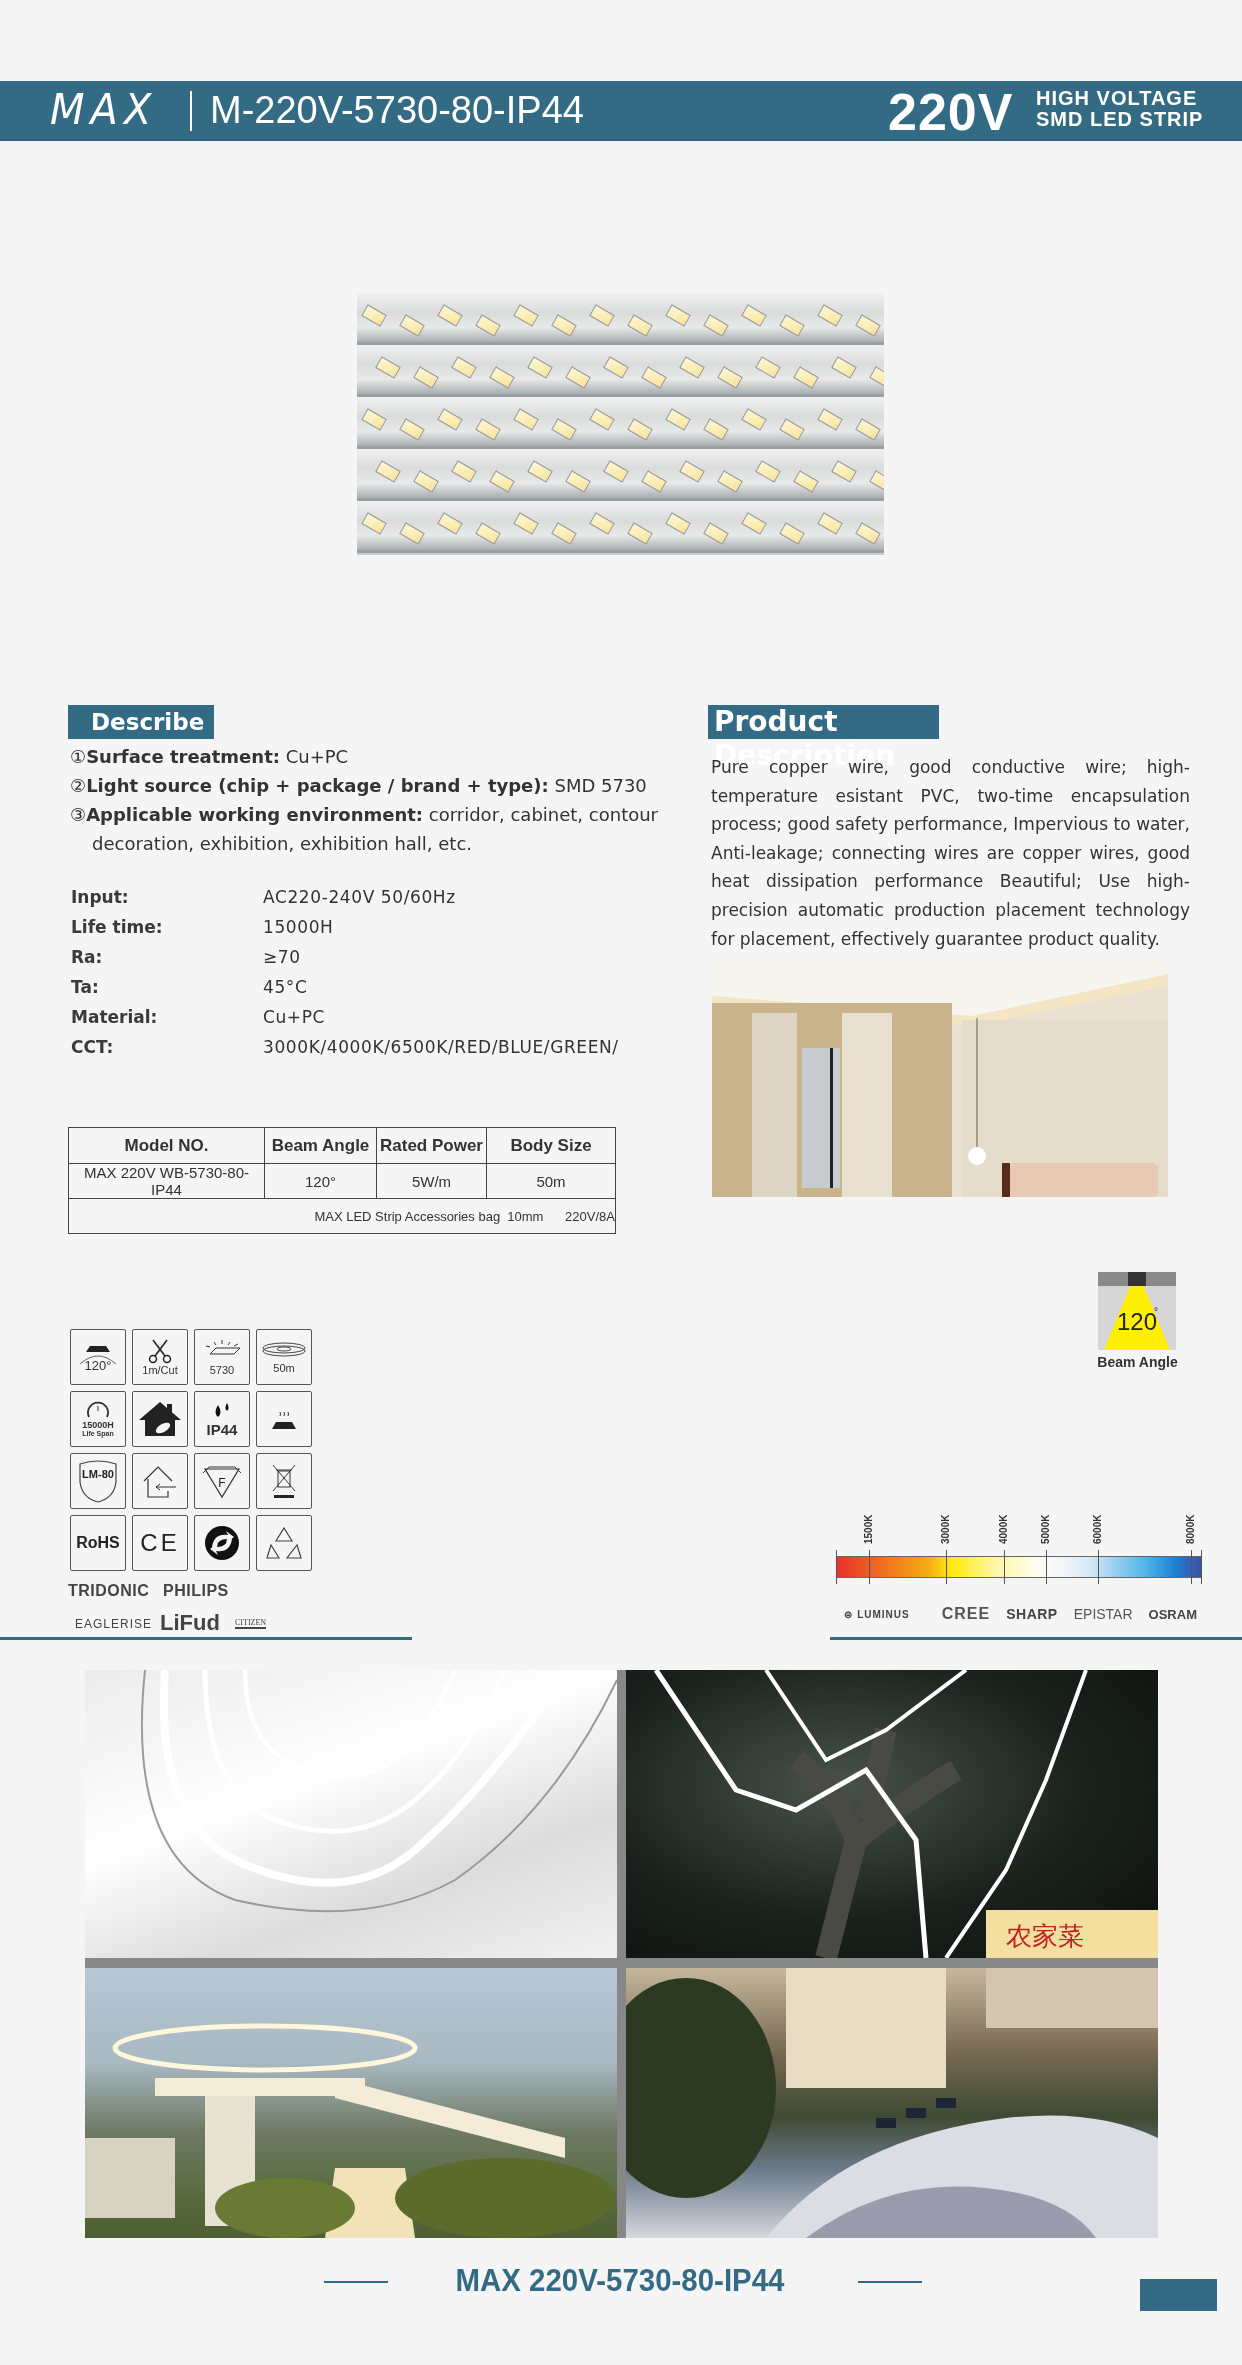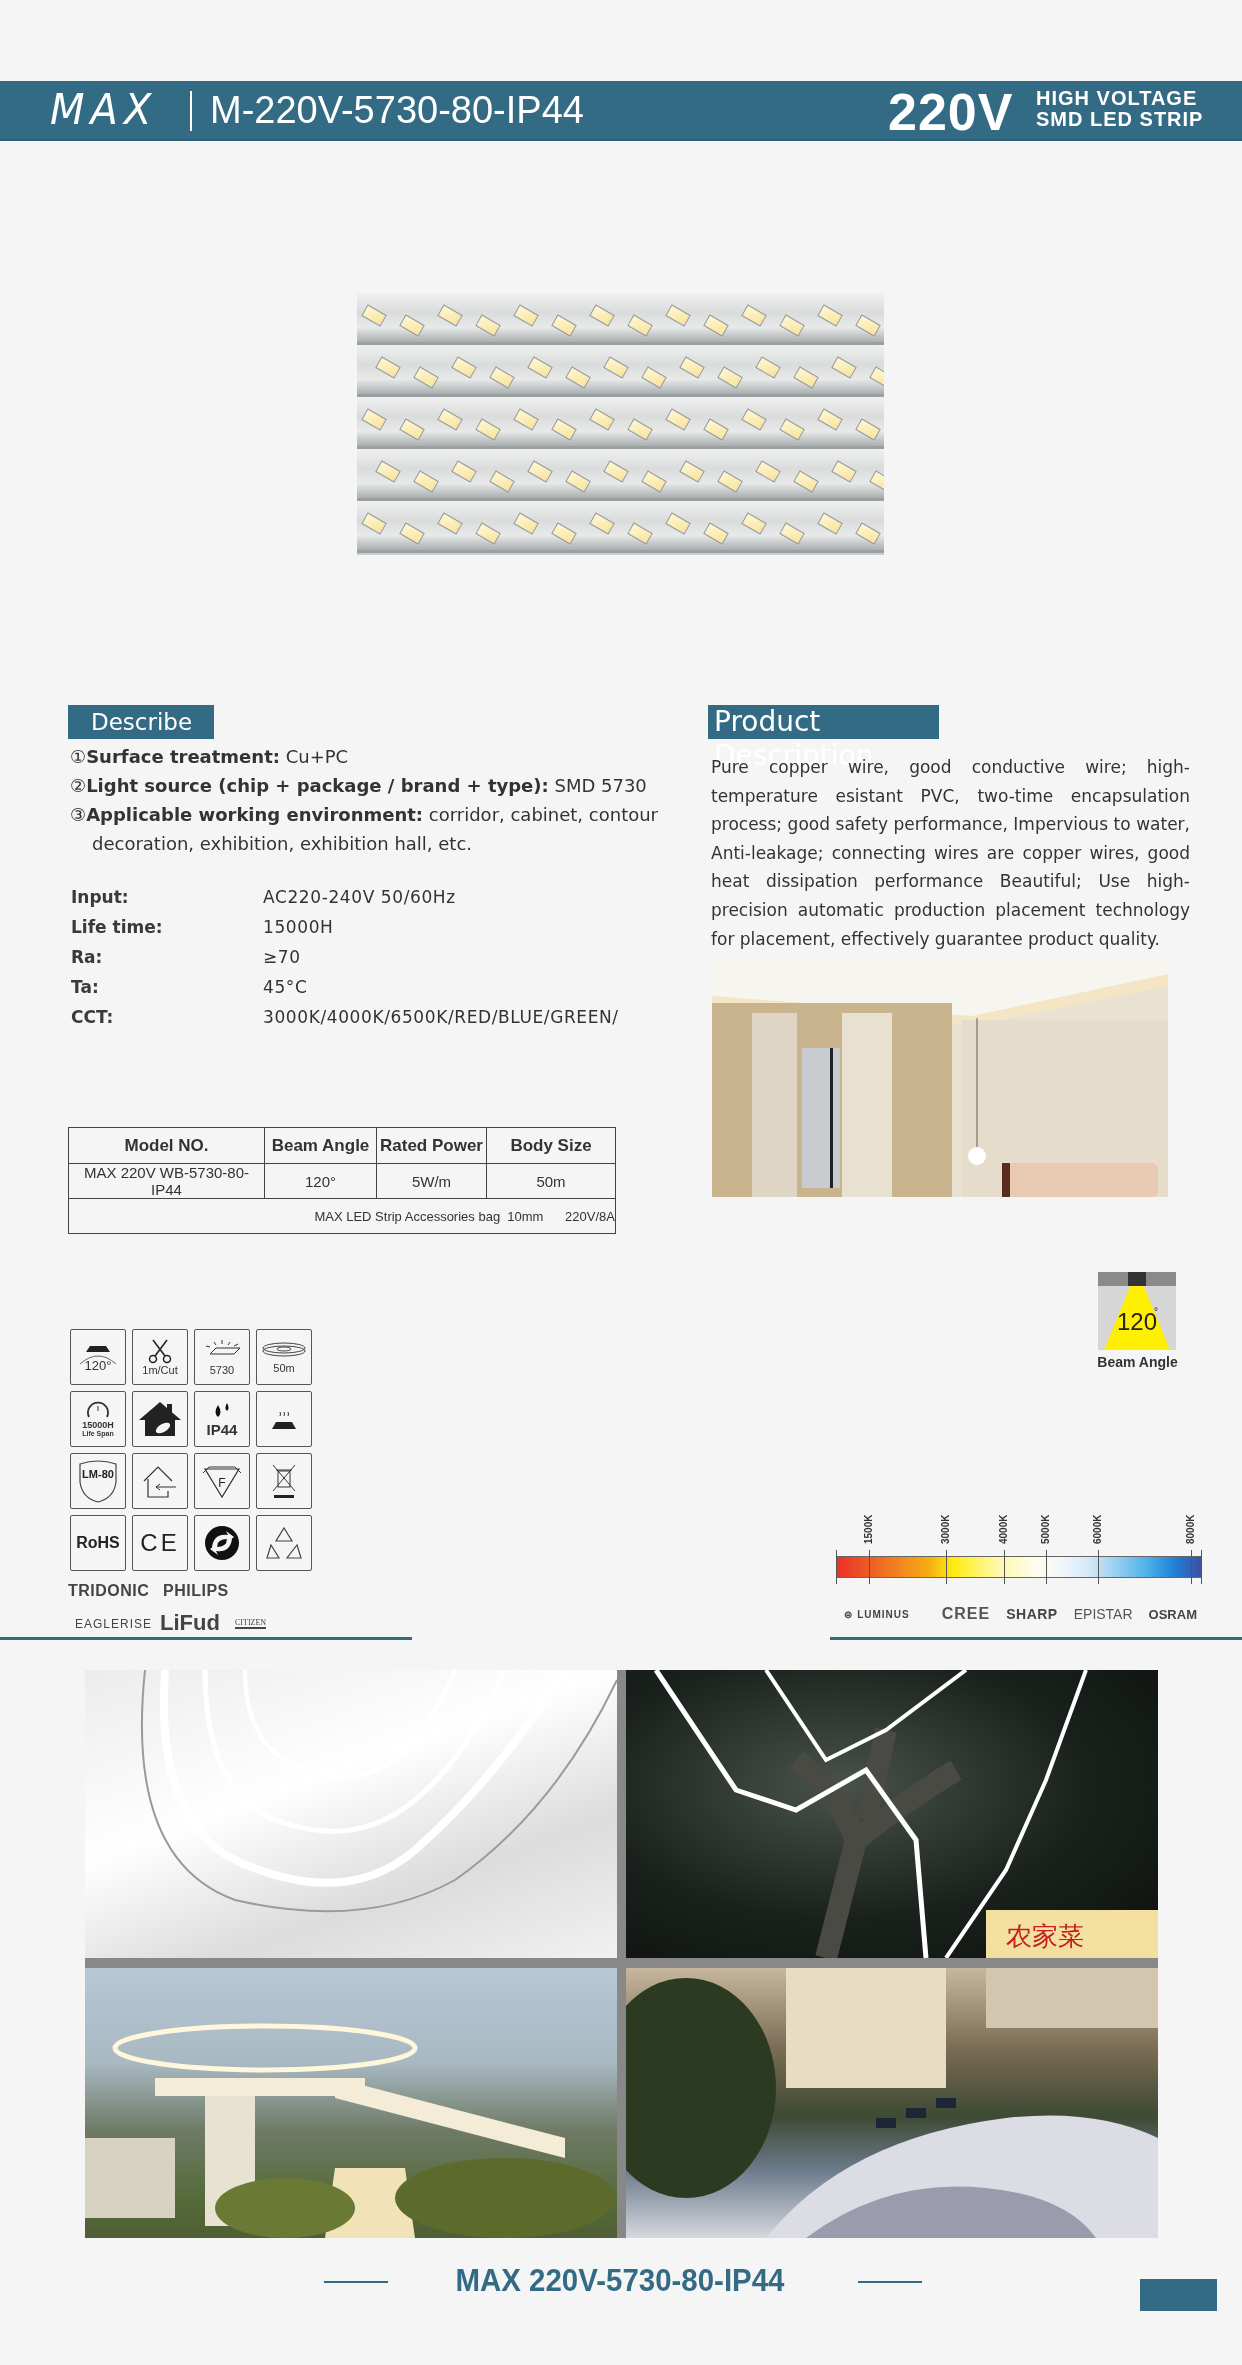--- a/index.html
+++ b/index.html
@@ -14,21 +14,21 @@
   .model-title { left: 210px; top: 8px; font-size: 38px; color: #fff; font-family: "Liberation Sans Narrow", "Liberation Sans", sans-serif; letter-spacing: 0px; }
   .hdr-220 { left: 888px; top: 1px; font-size: 52px; font-weight: bold; color: #fff; letter-spacing: 1px; }
   .hdr-sub { left: 1036px; top: 7px; font-size: 20px; font-weight: bold; color: #fff; line-height: 21px; letter-spacing: 1px; }
 
   
   .strip-photo { left: 357px; top: 293px; width: 527px; height: 262px; overflow: hidden; background: #c9cccd; }
   .strip-row { position: absolute; left: 0; width: 100%; height: 52px; background: linear-gradient(#f0f0f0, #dadcdc 40%, #e8e9e9 70%, #a9aeb0); border-bottom: 3px solid #9aa0a2; }
   .led { position: absolute; width: 22px; height: 13px; background: linear-gradient(135deg, #fff8d6, #f7e39a); border: 1px solid #9a9a9a; transform: rotate(30deg); }
 
   
-  .sec-label { background: #336b85; color: #fff; font-family: "DejaVu Sans", sans-serif; }
+  .sec-label { background: #336b85; color: #fff; font-family: "DejaVu Sans", sans-serif; font-weight: bold; }
   .describe-label { left: 68px; top: 705px; width: 146px; height: 34px; font-size: 23px; padding-left: 23px; line-height: 34px; }
   .pd-label { left: 708px; top: 705px; width: 231px; height: 34px; font-size: 28px; padding-left: 6px; line-height: 34px; }
 
   .desc-list { left: 70px; top: 742px; width: 600px; font-family: "DejaVu Sans", sans-serif; font-size: 18px; line-height: 29px; color: #333; }
   .desc-list b { font-weight: bold; color: #333; }
   .desc-cont { padding-left: 22px; }
 
   .specs { left: 71px; top: 882px; width: 600px; font-family: "DejaVu Sans", sans-serif; font-size: 17px; color: #333; }
   .spec-row { display: flex; height: 30px; line-height: 30px; }
   .spec-label { width: 192px; font-weight: bold; color: #3a3a3a; }
@@ -210,20 +210,24 @@
     </div>
   <div class="spec-row">
       <span class="spec-label">Ra:</span>
       <span class="spec-val">≥70</span>
     </div>
   <div class="spec-row">
       <span class="spec-label">Ta:</span>
       <span class="spec-val">45°C</span>
     </div>
   <div class="spec-row">
+      <span class="spec-label">Material:</span>
+      <span class="spec-val">Cu+PC</span>
+    </div>
+  <div class="spec-row">
       <span class="spec-label">CCT:</span>
       <span class="spec-val">3000K/4000K/6500K/RED/BLUE/GREEN/</span>
     </div>
   <div class="spec-row">
       <span class="spec-label"></span>
     </div>
 </div>
 
 <table class="abs model-table">
   <tbody>

